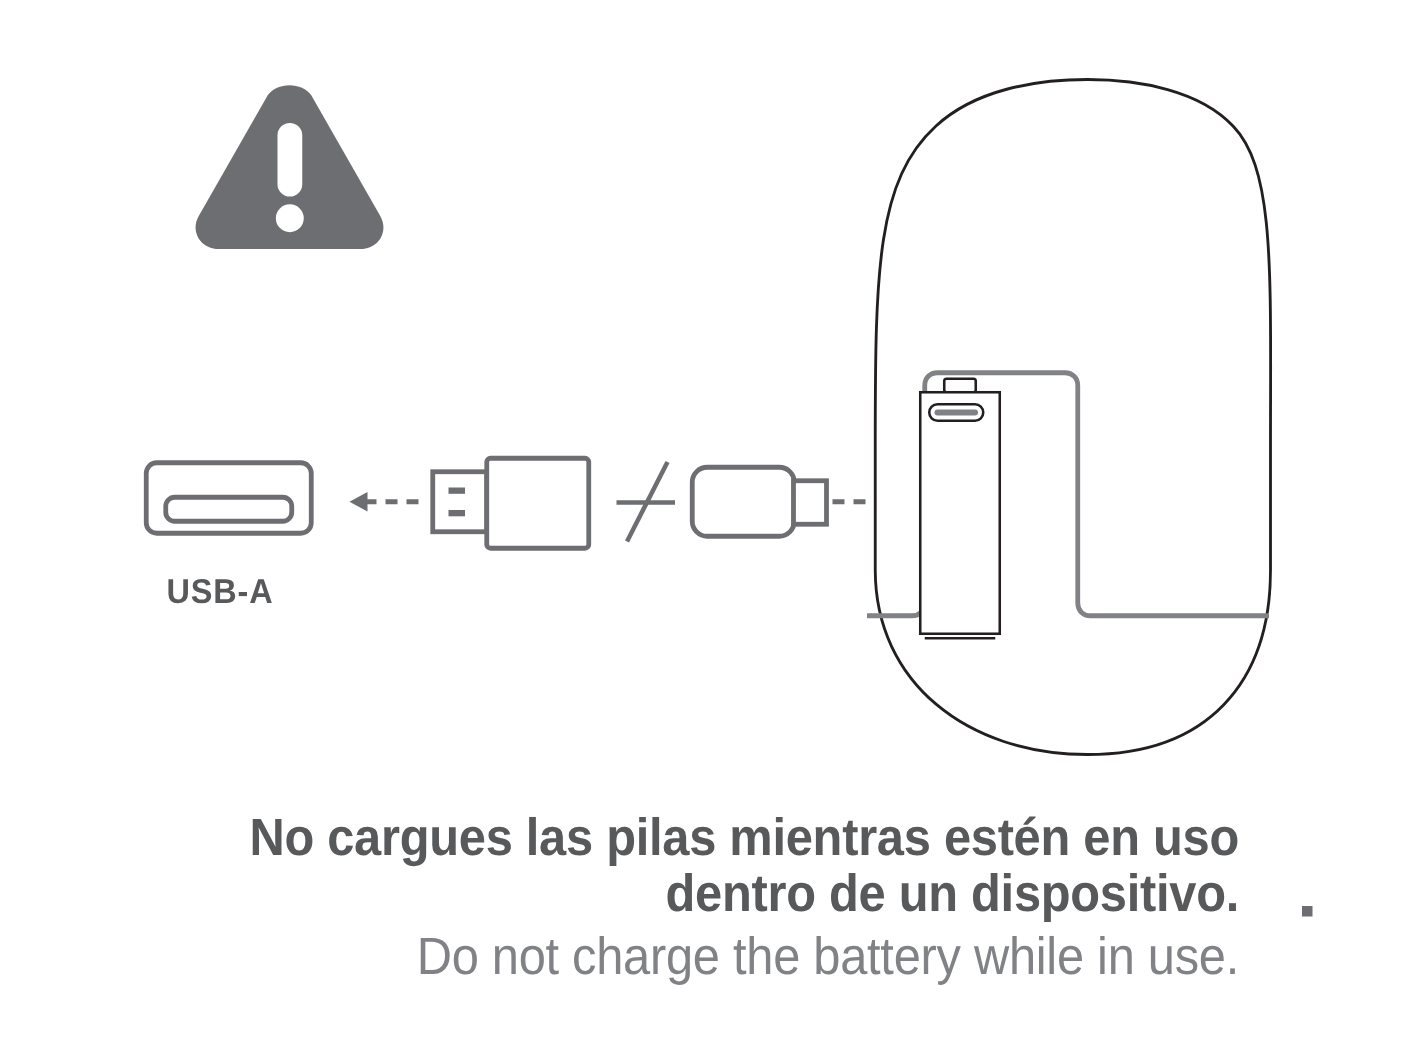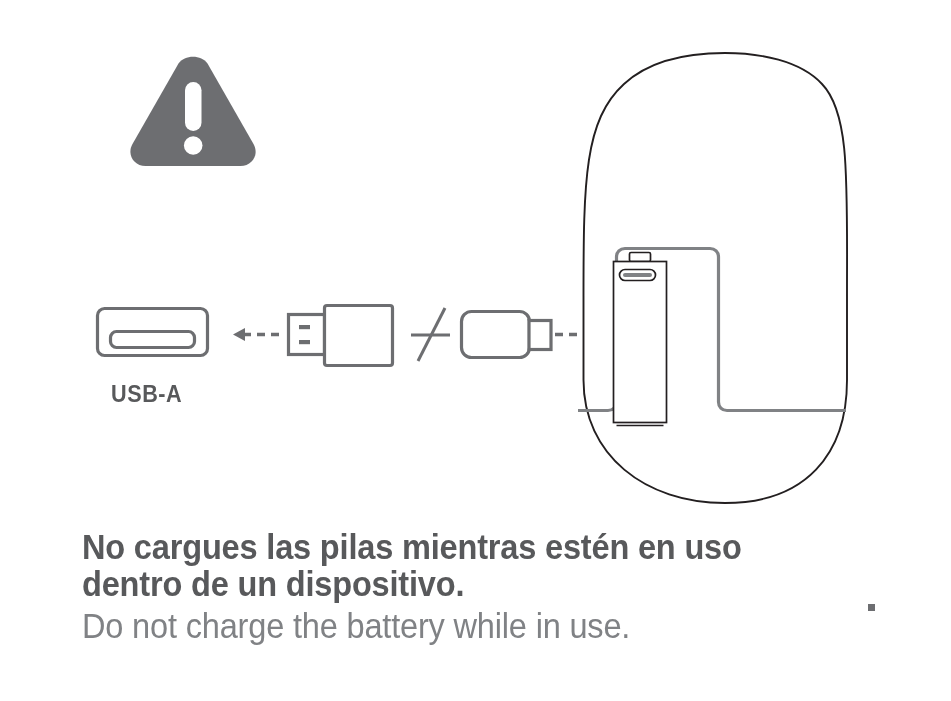--- a/index.html
+++ b/index.html
@@ -21,22 +21,23 @@
     left: 0;
     top: 0;
     width: 951px;
     height: 701px;
   }
 
   
   .caption-block {
     position: absolute;
     left: 82px;
-    top: 528px;
+    top: 540px;
     width: 800px;
+    text-align: right;
   }
   .caption-primary {
     font-family: "Liberation Sans Narrow", "Liberation Sans", "DejaVu Sans", sans-serif;
     font-weight: 700;
     font-size: 35px;
     line-height: 37px;
     letter-spacing: -0.2px;
     color: #58595b;
     transform: scaleX(0.93);
     transform-origin: left top;

